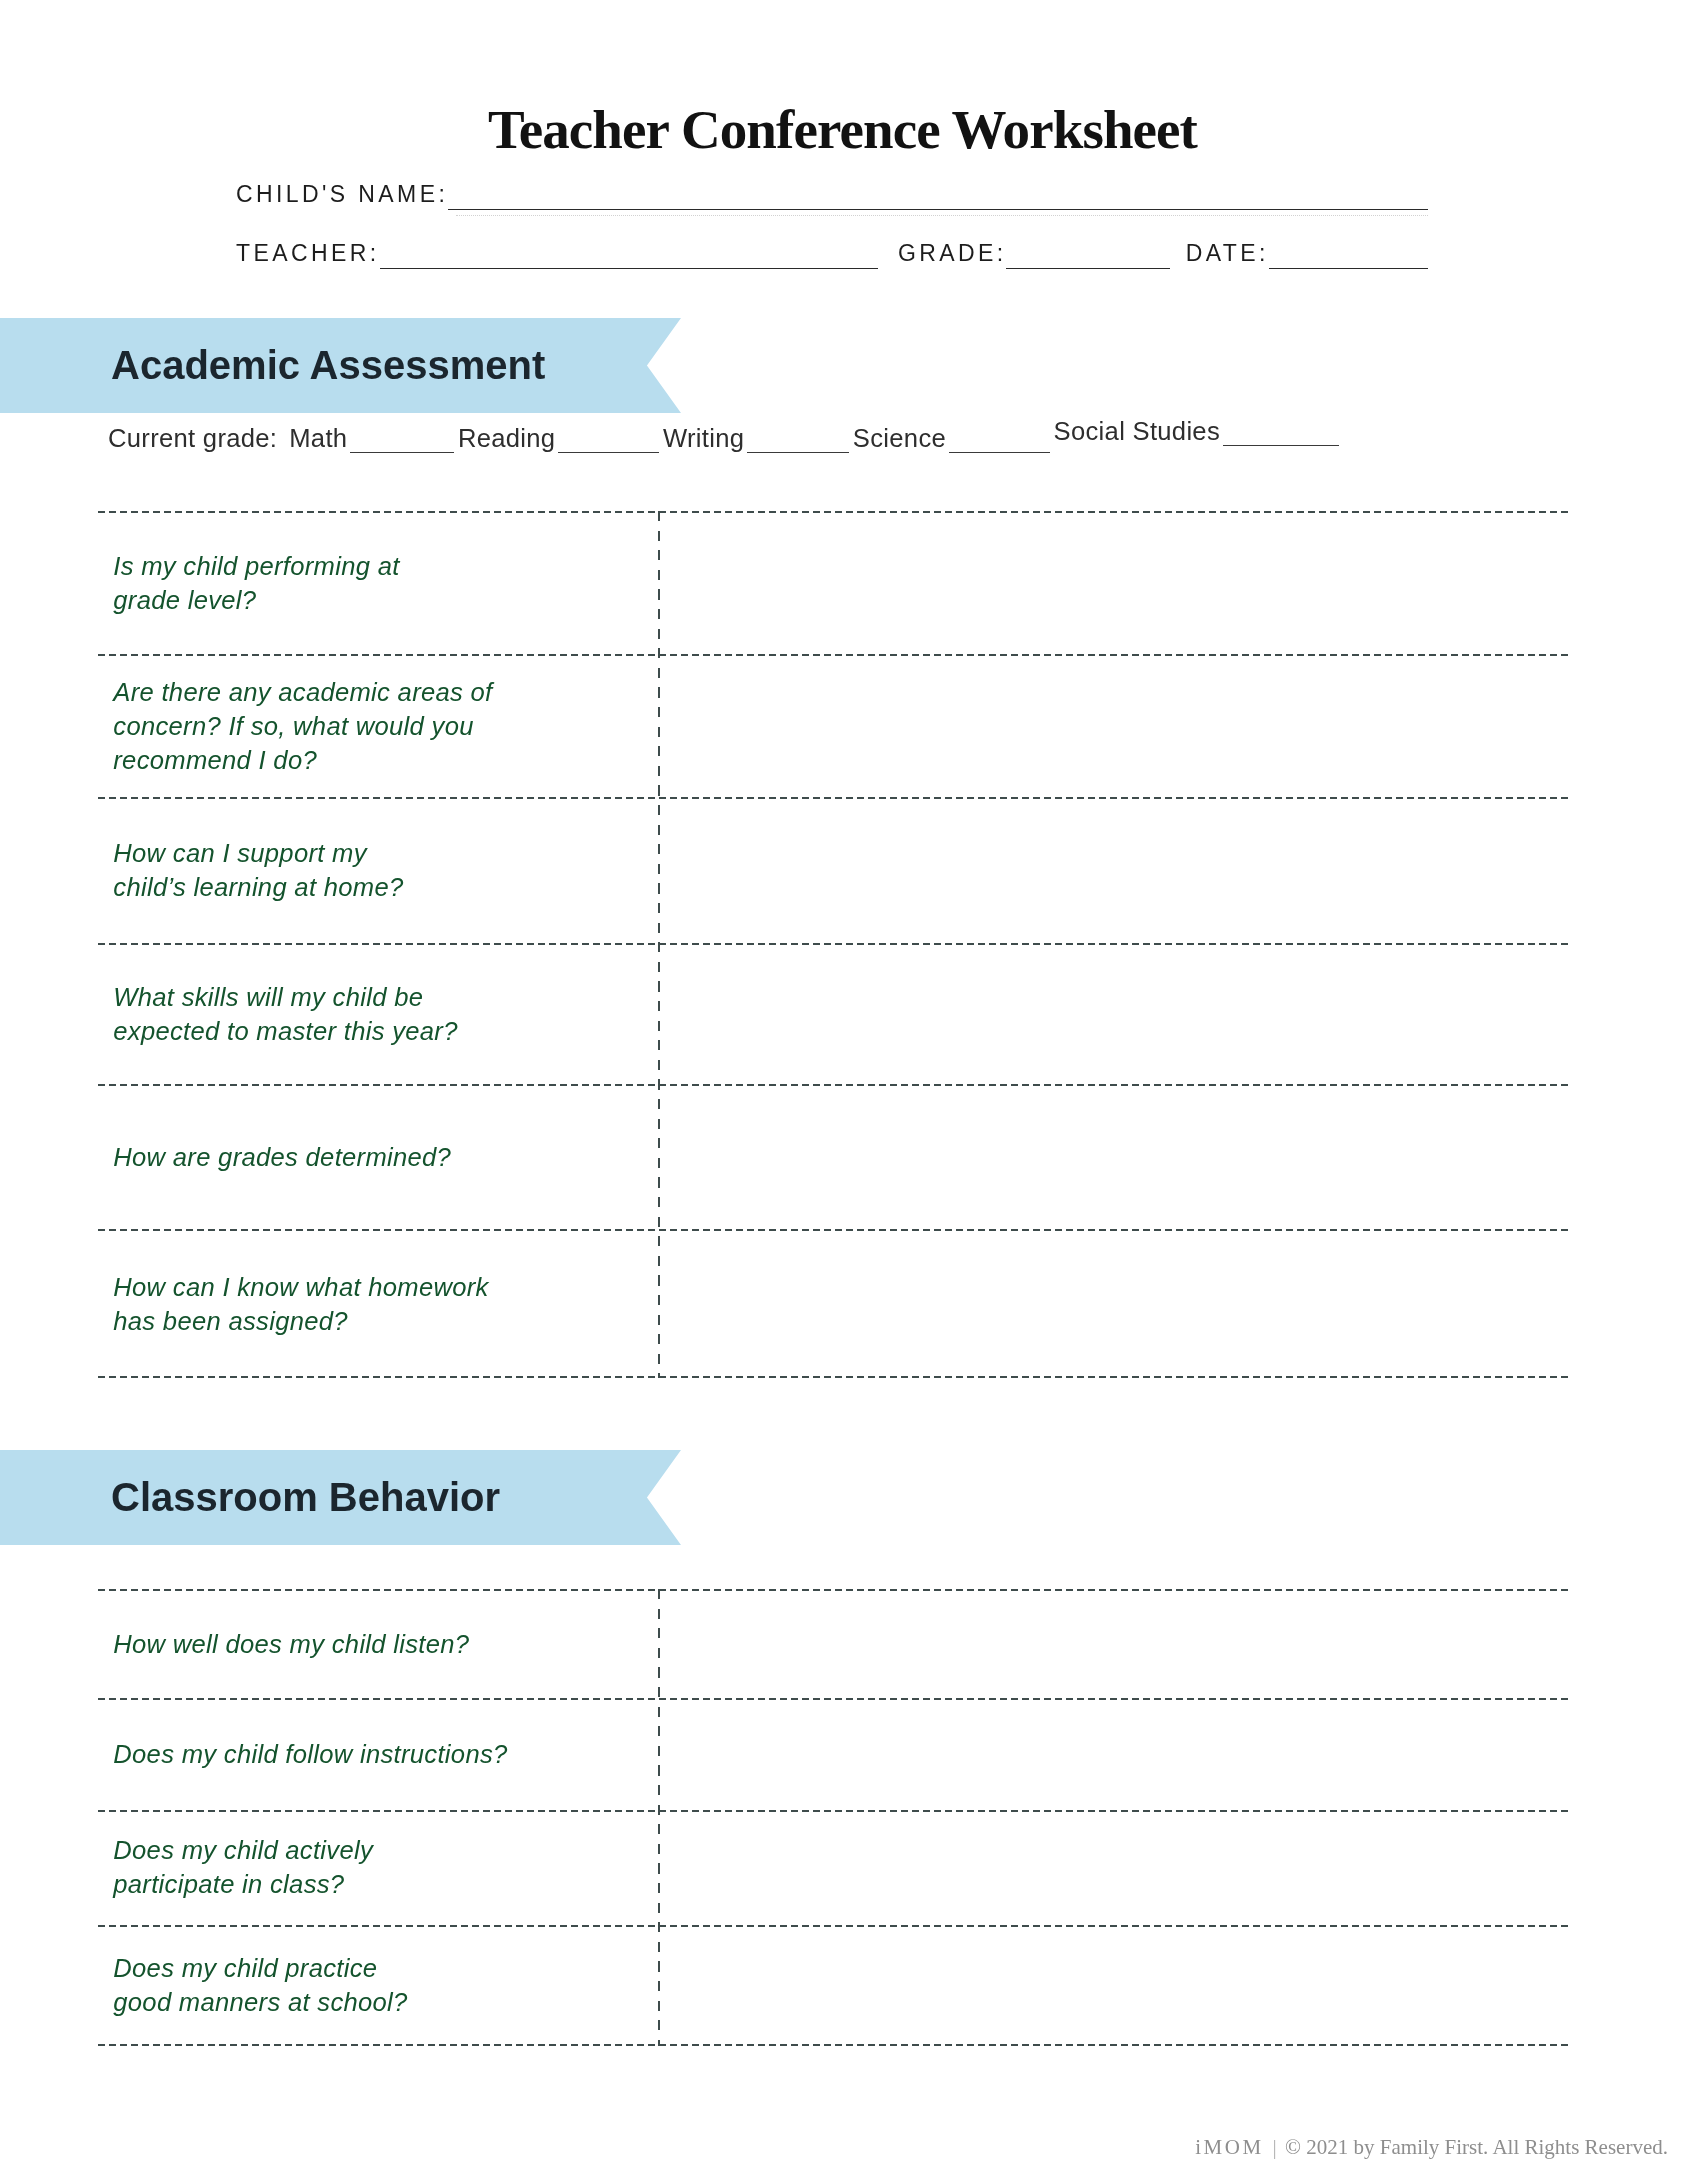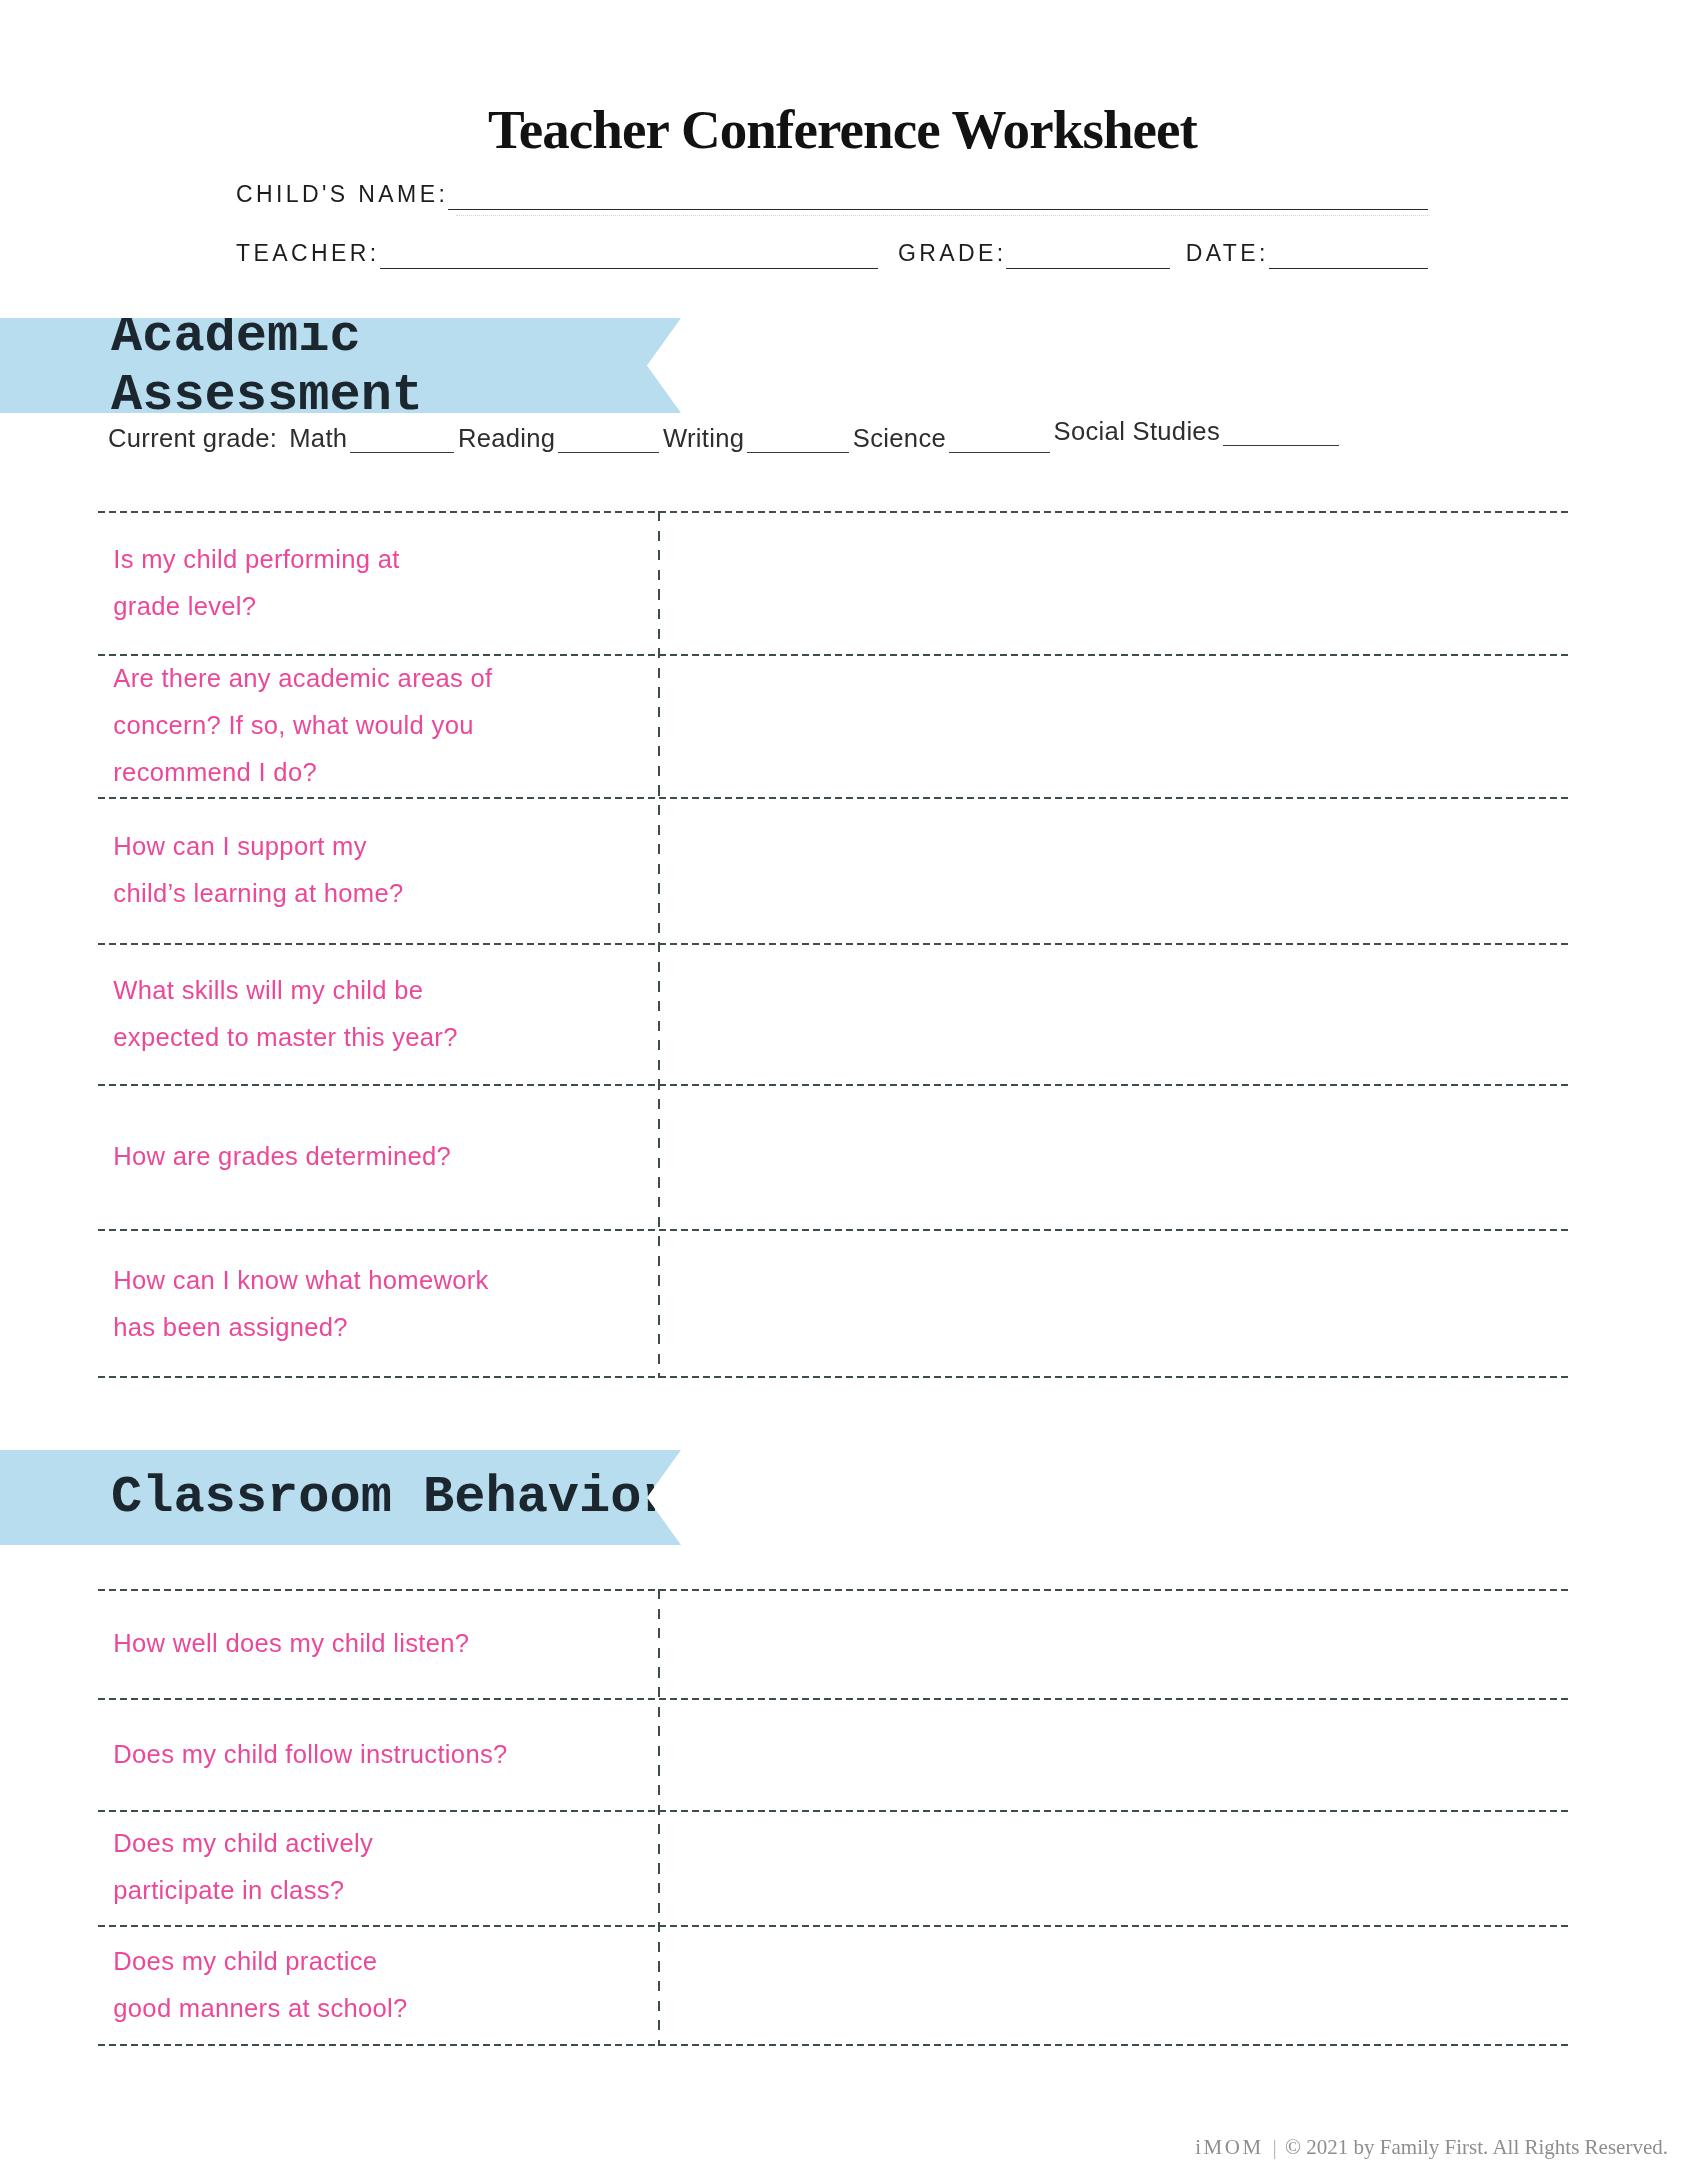--- a/index.html
+++ b/index.html
@@ -43,22 +43,22 @@
   .ribbon{
     position:absolute;left:0;width:681px;height:95px;
     background:#b8ddee;
     clip-path:polygon(0 0,100% 0,95% 50%,100% 100%,0 100%);
     display:flex;align-items:center;
     padding-left:111px;box-sizing:border-box;
   }
   .ribbon-1{top:318px;}
   .ribbon-2{top:1450px;}
   .ribbon-title{
-    font-family:Liberation Mono, monospace;font-weight:700;
-    font-size:52px;color:#1b262e;letter-spacing:0;
+    font-family:Liberation Sans, sans-serif;font-weight:700;
+    font-size:40px;color:#1b262e;letter-spacing:0;
   }
 
   
   .current-grade{
     position:absolute;left:108px;top:424px;
     display:flex;align-items:flex-end;
     font-size:25.6px;color:#2e2e2e;letter-spacing:0.3px;
     white-space:nowrap;
   }
   .cg-label{margin-right:12px;}
@@ -86,22 +86,22 @@
   .vline{
     position:absolute;left:560px;top:0;bottom:0;width:1.7px;
     background:repeating-linear-gradient(180deg,#3e4c4c 0 10.2px,transparent 10.2px 19.6px);
   }
   .qrow{
     position:absolute;left:0;width:560px;
     display:flex;align-items:center;
     padding-left:15.3px;box-sizing:border-box;
   }
   .question{
-    font-size:25.6px;line-height:47px;color:#ec4899;
-    letter-spacing:0.3px;white-space:pre-line;
+    font-size:25.6px;line-height:34px;color:#14532d;
+    letter-spacing:0.3px;white-space:pre-line;font-style:italic;
   }
   .answer-cell{
     position:absolute;left:561px;right:0;
   }
 
   
   .footer{
     position:absolute;right:17px;top:2135px;
     font-family:"Liberation Serif",serif;
     font-size:21px;color:#8e8e8e;white-space:nowrap;

